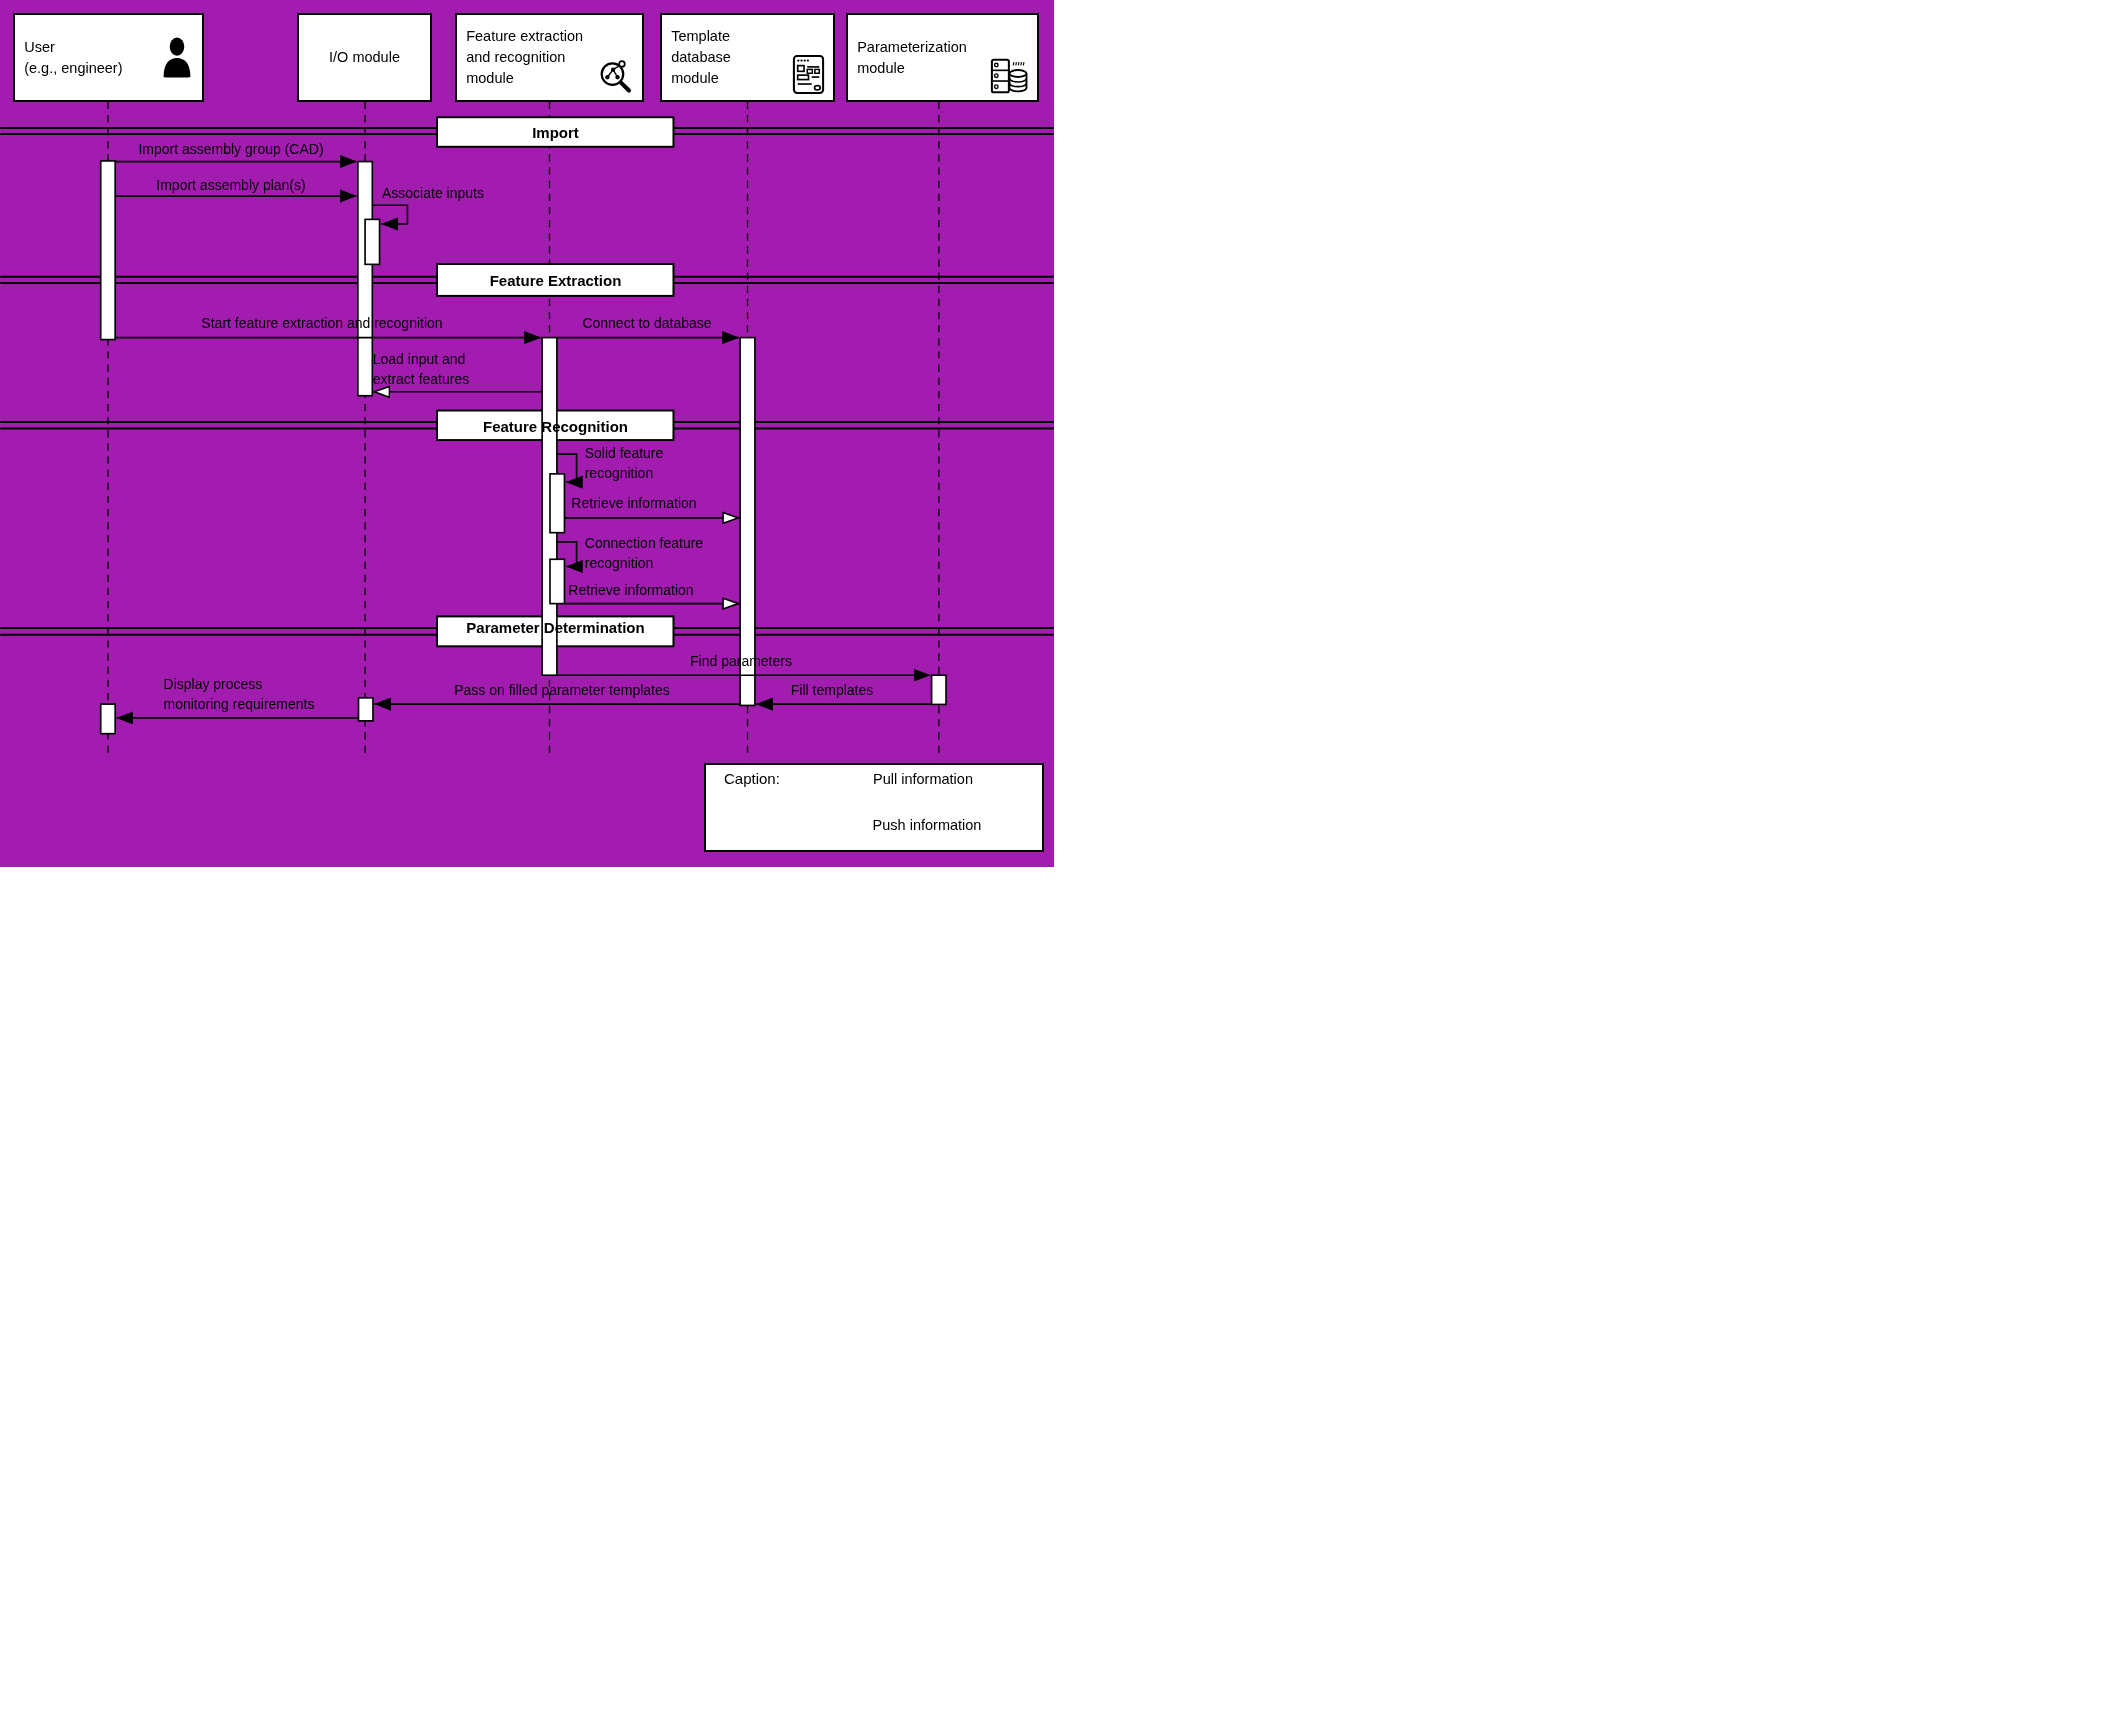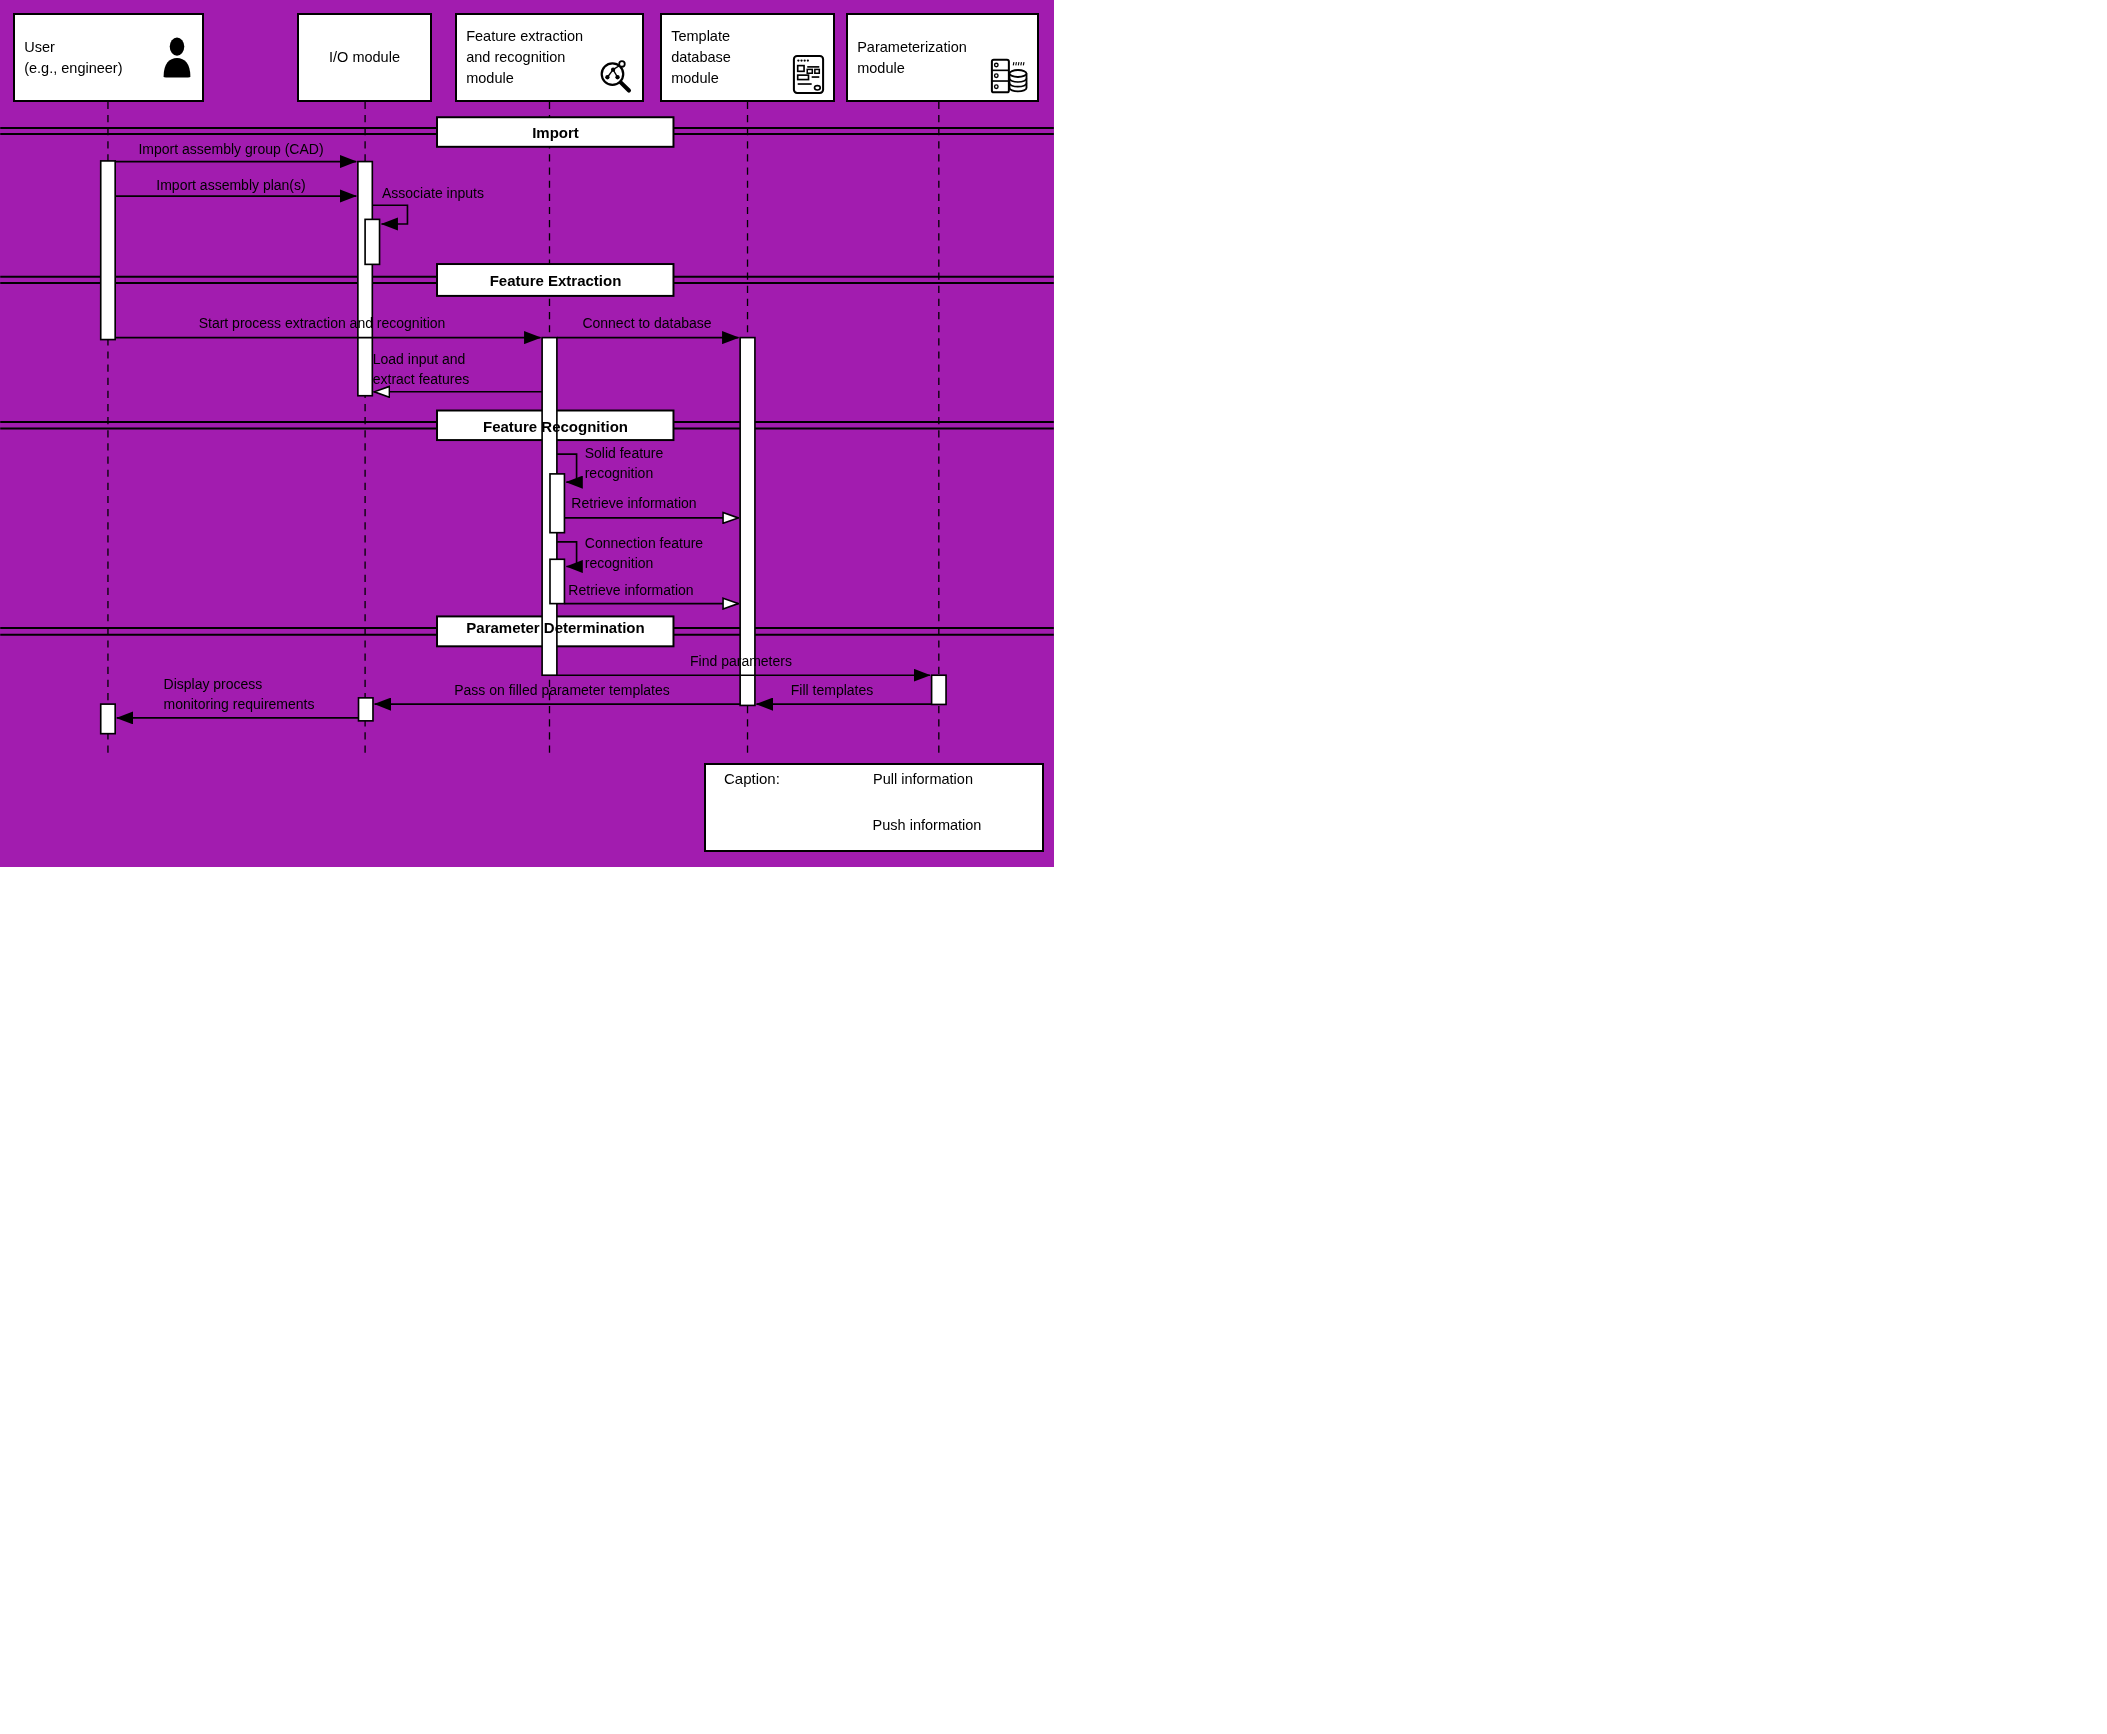--- a/index.html
+++ b/index.html
@@ -194,21 +194,21 @@
   </div>
 
   <div class="phase-label" style="top:117px;height:30px;">Import</div>
   <div class="phase-label" style="top:264px;height:32px;">Feature Extraction</div>
   <div class="phase-label" style="top:411px;height:30px;">Feature Recognition</div>
   <div class="phase-label" style="top:617px;height:20px;">Parameter Determination</div>
 
   <div class="msg" style="left:231px;top:149px;">Import assembly group (CAD)</div>
   <div class="msg" style="left:231px;top:185px;">Import assembly plan(s)</div>
   <div class="msg left" style="left:382px;top:193px;">Associate inputs</div>
-  <div class="msg" style="left:322px;top:323px;">Start process extraction and recognition</div>
+  <div class="msg" style="left:322px;top:323px;">Start feature extraction and recognition</div>
   <div class="msg" style="left:647px;top:323px;">Connect to database</div>
   <div class="msg" style="left:421px;top:369px;">Load input and
 extract features</div>
   <div class="msg" style="left:624px;top:463px;">Solid feature
 recognition</div>
   <div class="msg" style="left:634px;top:503px;">Retrieve information</div>
   <div class="msg" style="left:644px;top:553px;">Connection feature
 recognition</div>
   <div class="msg" style="left:631px;top:590px;">Retrieve information</div>
   <div class="msg" style="left:741px;top:661px;">Find parameters</div>

